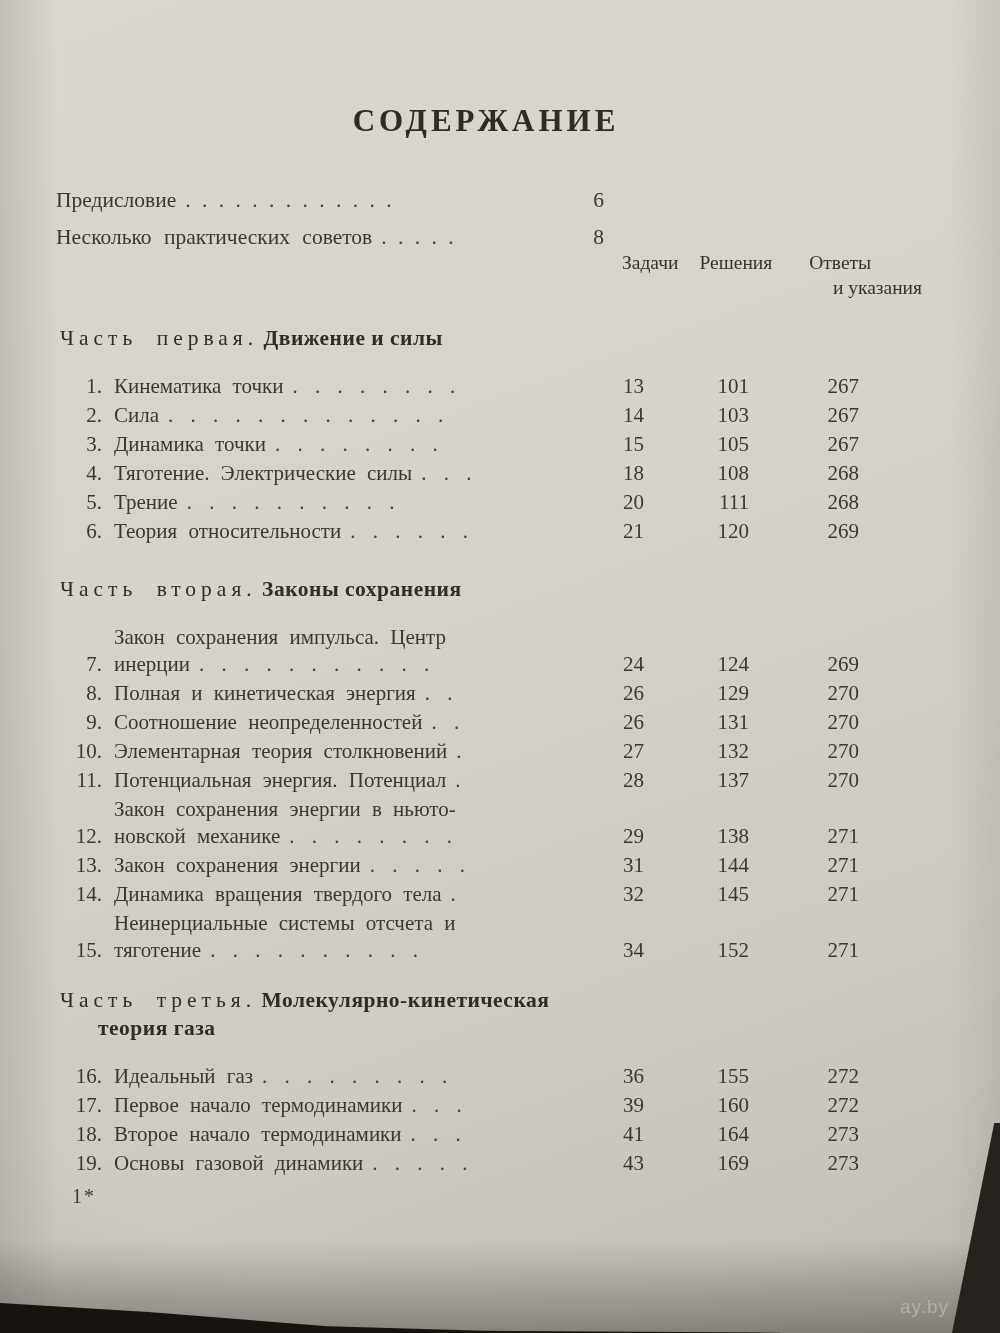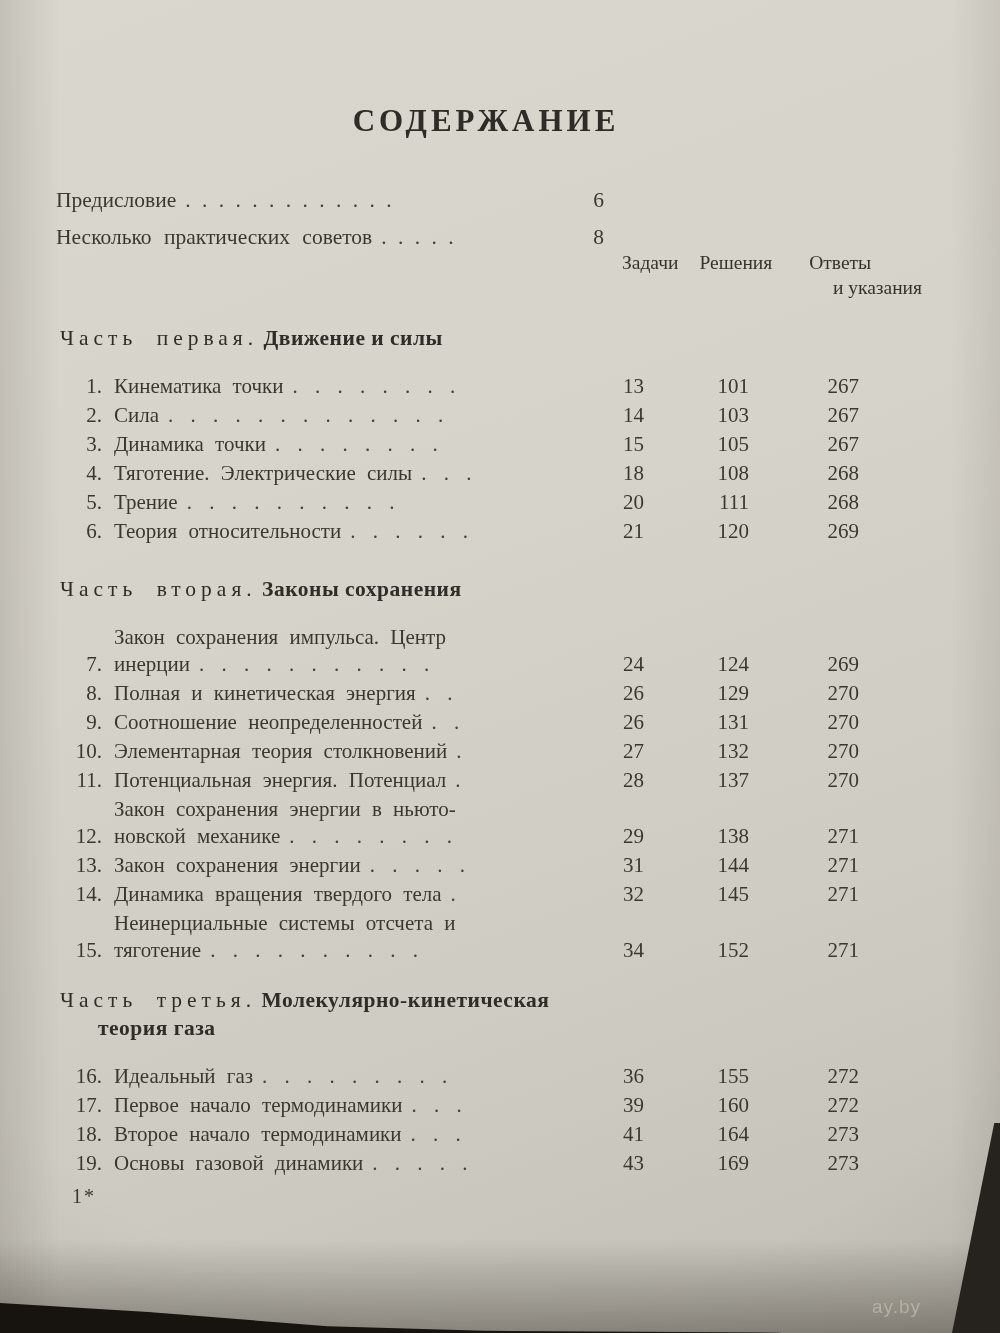--- a/index.html
+++ b/index.html
@@ -23,21 +23,21 @@
     position:absolute;left:0;bottom:0;width:780px;height:36px;z-index:6;
     background:#17140f;
     clip-path:polygon(0 17%,19% 42%,42% 81%,62% 94%,100% 99%,100% 100%,0 100%);
   }
   .edge-br{
     position:absolute;right:0;bottom:0;width:48px;height:210px;z-index:6;
     background:#26221d;
     clip-path:polygon(88% 0,100% 0,100% 100%,0 100%);
   }
   .watermark{
-    position:absolute;left:872px;top:1296px;z-index:7;
+    position:absolute;left:900px;top:1296px;z-index:7;
     font-family:"Liberation Sans","DejaVu Sans",sans-serif;
     font-size:19px;color:#bab6a9;opacity:.85;letter-spacing:1px;
   }
 
   .content{position:absolute;inset:0;z-index:2;}
 
   .toc-title{
     padding-top:103px;margin:0 0 0 -28px;text-align:center;
     font-size:31px;font-weight:bold;letter-spacing:4px;color:#2e2c27;
   }

